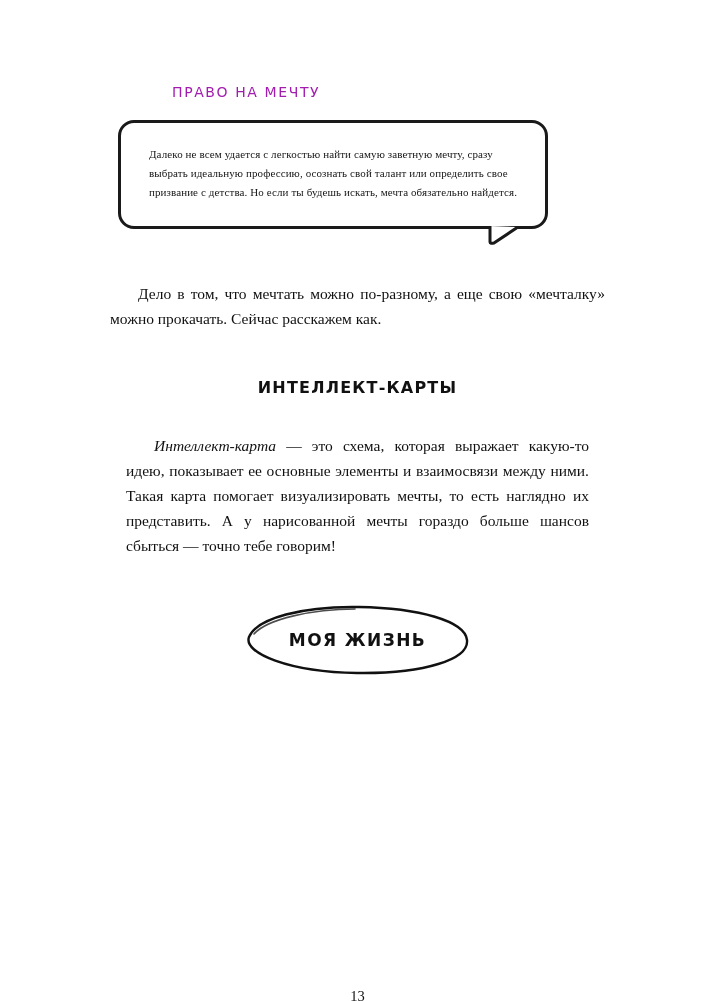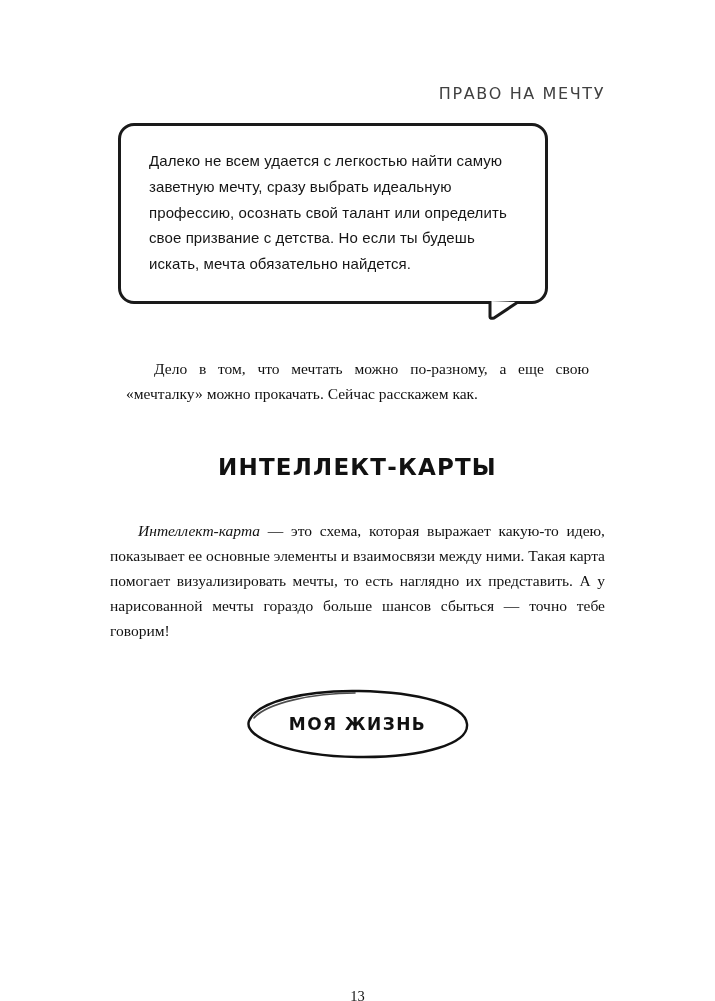--- a/index.html
+++ b/index.html
@@ -18,46 +18,46 @@
     position: relative;
     width: 715px;
     height: 1001px;
     box-sizing: border-box;
     padding: 0 110px;
   }
 
   .running-head {
     margin-top: 84px;
     font-family: "DejaVu Sans", sans-serif;
-    font-size: 16px;
+    font-size: 14px;
     letter-spacing: 1.6px;
-    color: #404040;
-    text-align: right;
+    color: #a21caf;
+    text-align: left;
     padding-left: 62px;
   }
 
   
   .callout-wrap {
     position: relative;
     margin-top: 20px;
     margin-left: 8px;
     width: 430px;
   }
   .callout {
     position: relative;
     border: 3px solid #1a1a1a;
     border-radius: 16px;
     padding: 22px 26px 24px 28px;
     box-sizing: border-box;
     background: #fff;
   }
   .callout p {
     margin: 0;
-    font-family: Liberation Sans, sans-serif;
-    font-size: 15px;
+    font-family: Liberation Serif, serif;
+    font-size: 11px;
     line-height: 1.72;
     color: #151515;
     letter-spacing: 0.1px;
   }
   
   .callout-tail {
     position: absolute;
     right: 26px;
     bottom: -17px;
     width: 34px;
@@ -68,47 +68,47 @@
 
   
   .body-text {
     margin-top: 52px;
     font-size: 15.5px;
     line-height: 1.62;
     text-align: justify;
     color: #111;
   }
   .body-text p {
-    margin: 16px;
+    margin: 0;
     text-indent: 28px;
   }
 
   
   .section-head {
     margin-top: 46px;
     text-align: center;
     font-family: "DejaVu Sans", sans-serif;
     font-weight: bold;
-    font-size: 23px;
+    font-size: 16px;
     letter-spacing: 1.2px;
     line-height: 1.38;
     color: #111;
     text-transform: uppercase;
   }
   .section-head .line { display: block; }
 
   .body-text-2 {
     margin-top: 34px;
     font-size: 15.5px;
     line-height: 1.62;
     text-align: justify;
     color: #111;
   }
   .body-text-2 p {
-    margin: 0;
+    margin: 16px;
     text-indent: 28px;
   }
   .body-text-2 em {
     font-style: italic;
   }
 
   
   .ellipse-wrap {
     position: relative;
     margin: 44px auto 0 auto;

